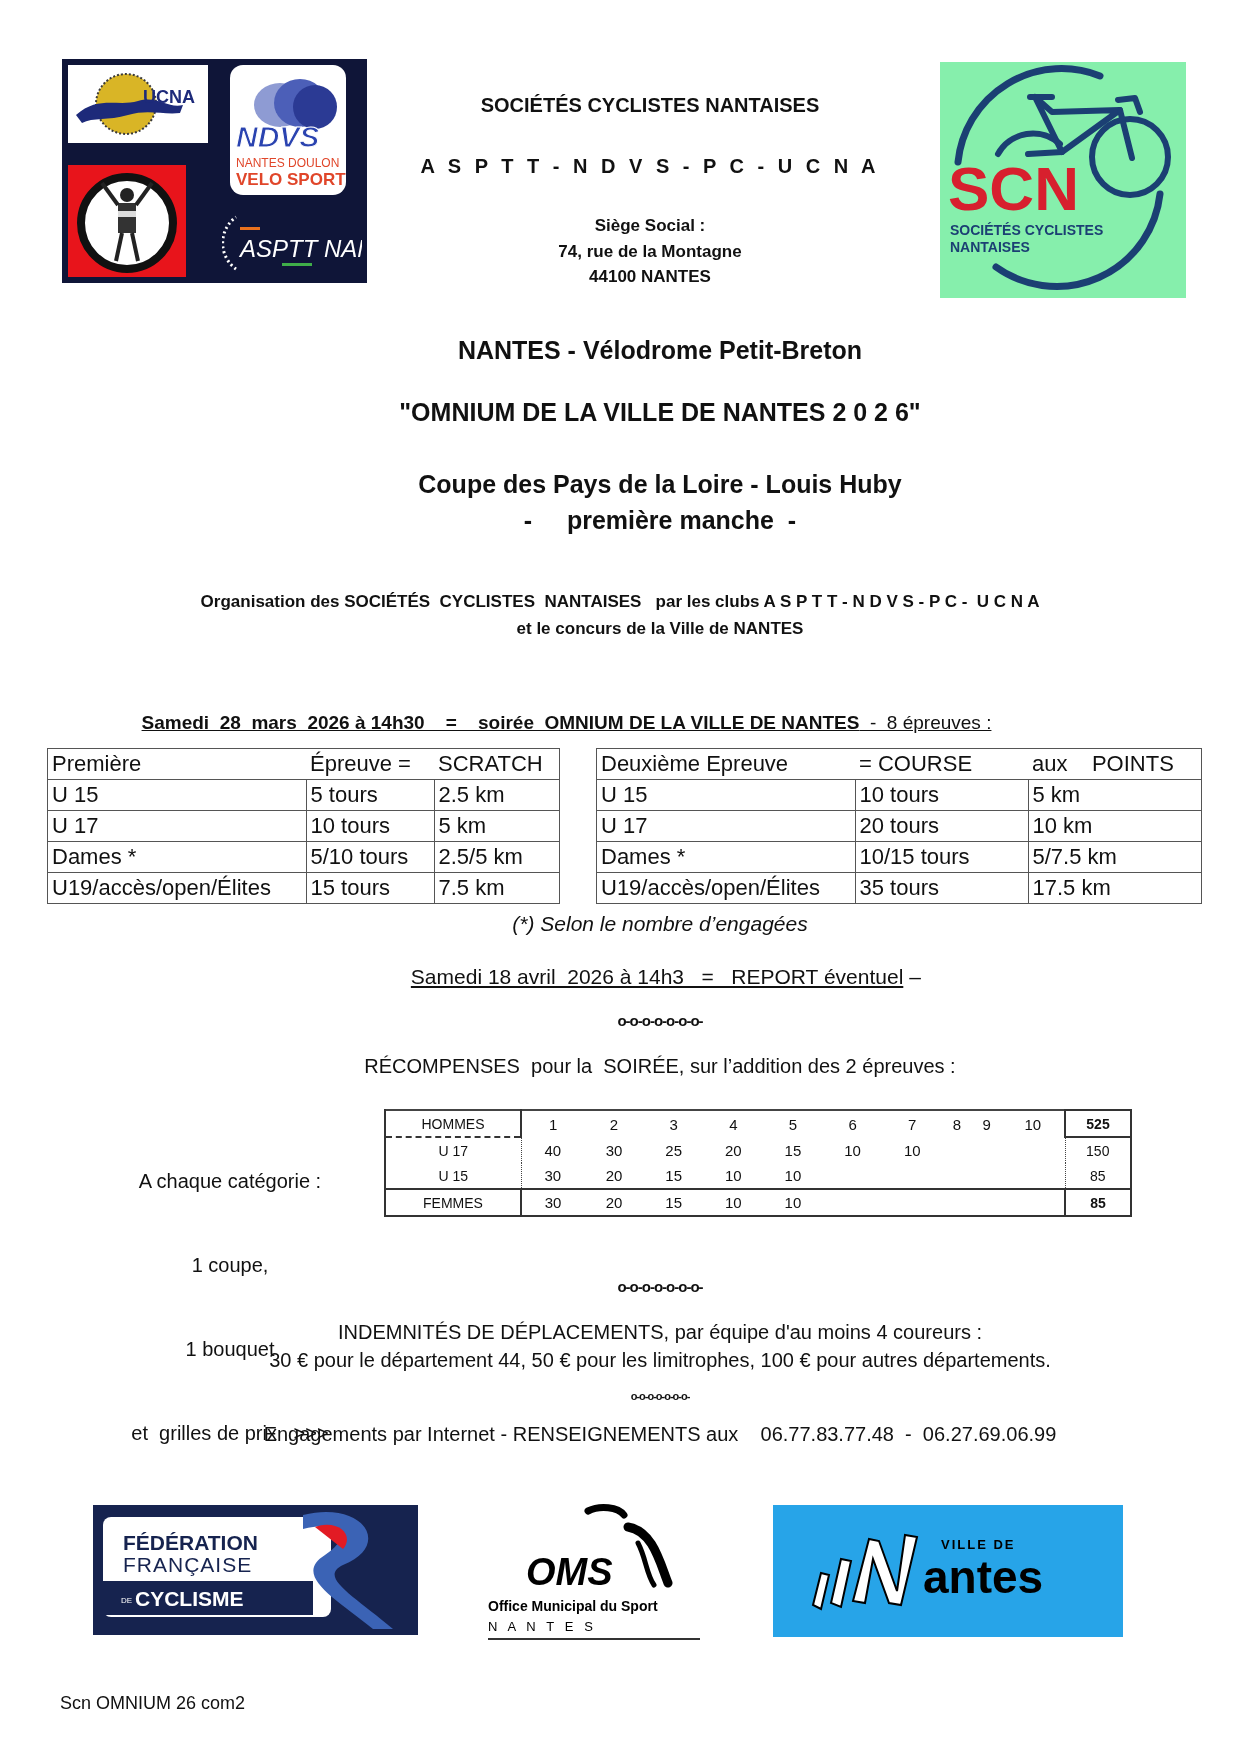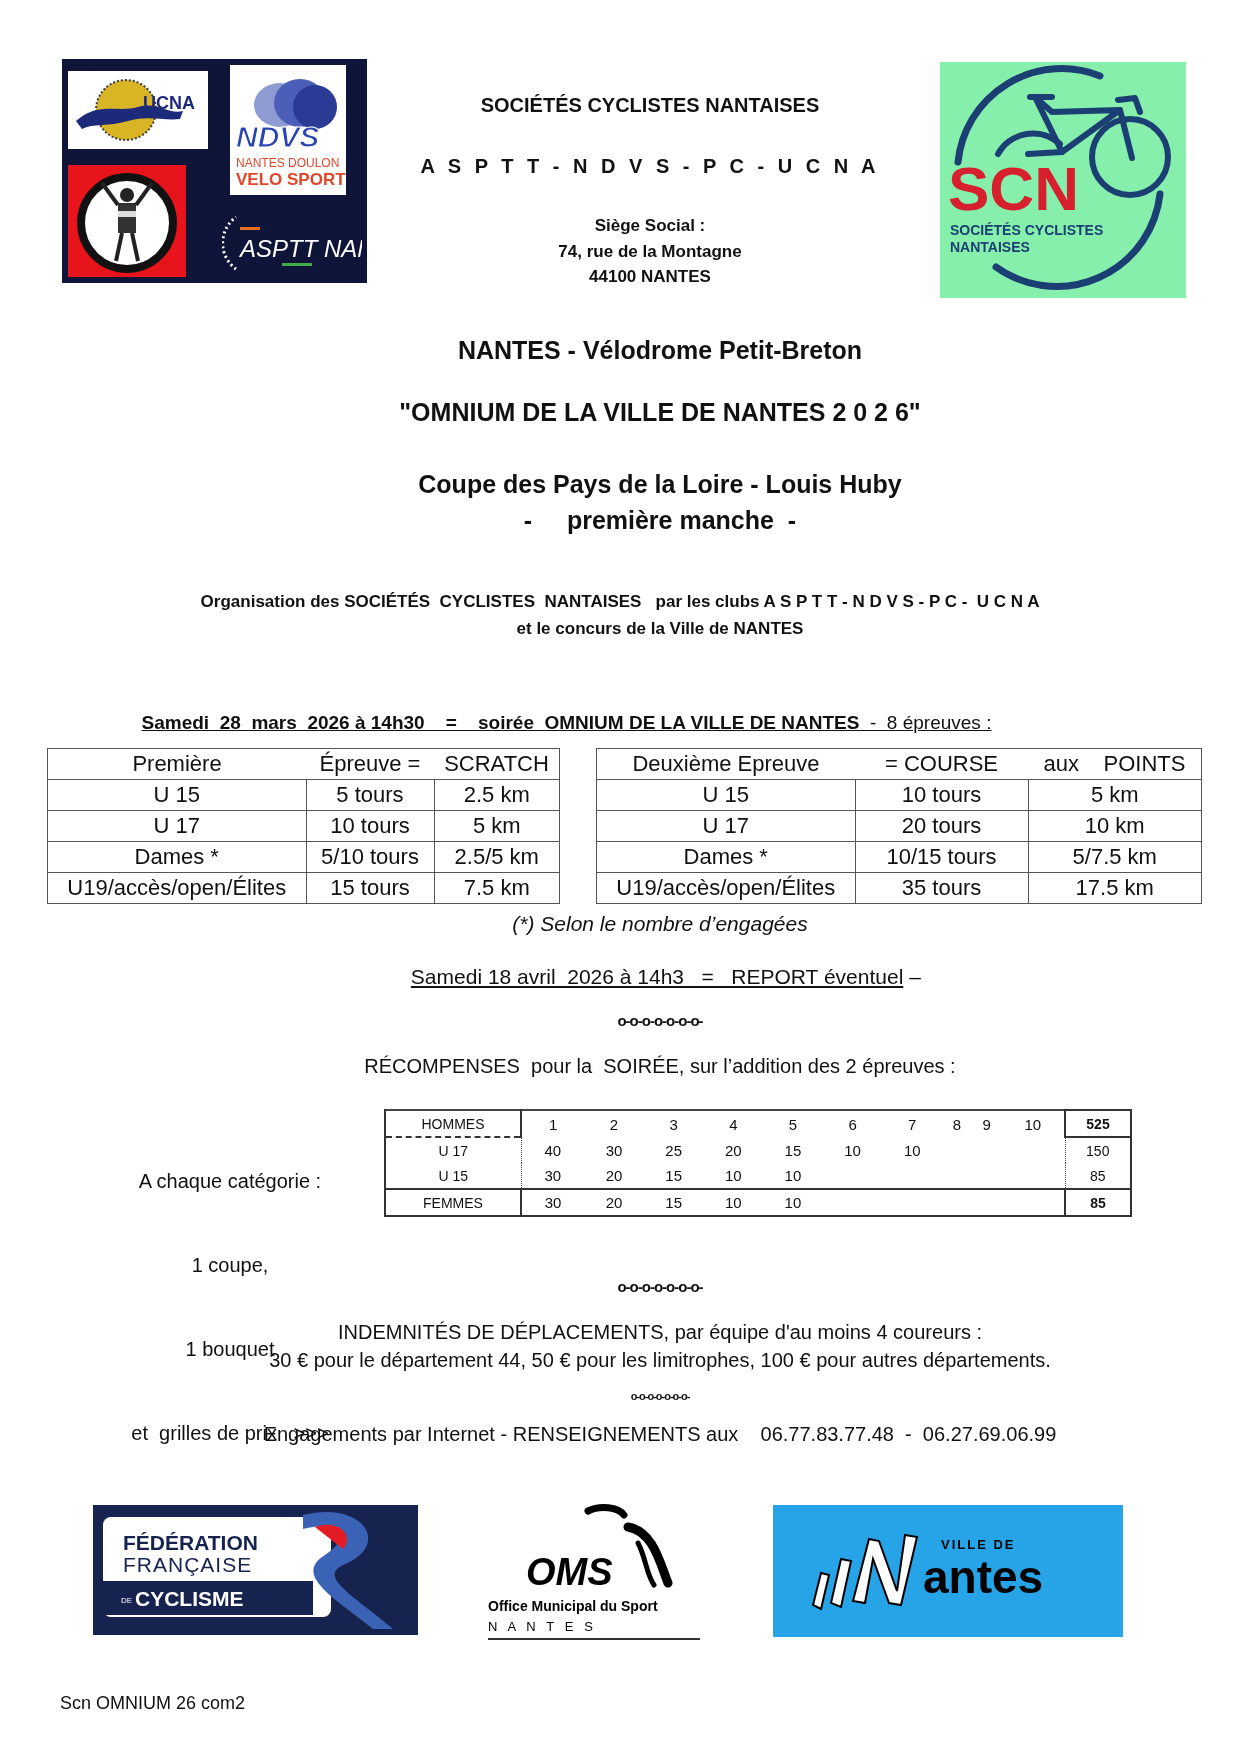--- a/index.html
+++ b/index.html
@@ -5,33 +5,33 @@
   html, body { margin:0; padding:0; background:#fff; }
   body { width:1240px; height:1754px; position:relative; overflow:hidden;
          font-family:"Liberation Sans", "DejaVu Sans", sans-serif; color:#111; }
   .abs { position:absolute; }
   .center { text-align:center; }
   .bold { font-weight:bold; }
 
   
   #club-logos { left:62px; top:59px; width:305px; height:224px; background:#0f1538; }
   .logo-box { position:absolute; overflow:hidden; }
-  #logo-ucna { left:6px; top:12px; width:140px; height:78px; background:#fff; }
-  #logo-ndvs { left:168px; top:6px; width:116px; height:130px; background:#fff; }
+  #logo-ucna { left:6px; top:6px; width:140px; height:78px; background:#fff; }
+  #logo-ndvs { left:168px; top:6px; width:116px; height:130px; background:#fff;border-radius:13px; }
   #logo-pc { left:6px; top:106px; width:118px; height:112px; background:#e8141b; }
   #logo-asptt { left:160px; top:148px; width:140px; height:70px; }
 
   
   #scn-logo { left:940px; top:62px; width:246px; height:236px; background:#86efac; }
 
   .header-line { left:380px; width:540px; text-align:center; font-weight:bold; }
 
   table { border-collapse:collapse; }
   .event-table { position:absolute; font-size:22px; }
-  .event-table td { border:1.5px solid #555; height:30px; padding:0 4px; text-align:center; white-space:nowrap; }
+  .event-table td { border:1.5px solid #555; height:30px; padding:0 4px; white-space:nowrap; }
 
   #rewards-table { position:absolute; left:384px; top:1109px; width:748px; font-size:15px; font-family:"Liberation Sans", sans-serif; }
   #rewards-table td { height:25px; text-align:center; padding:0; }
 
   .sep { font-family:"Liberation Sans", sans-serif; font-weight:bold; letter-spacing:-1px; }
 </style>
 </head>
 <body>
 
 <div id="club-logos" class="abs">

